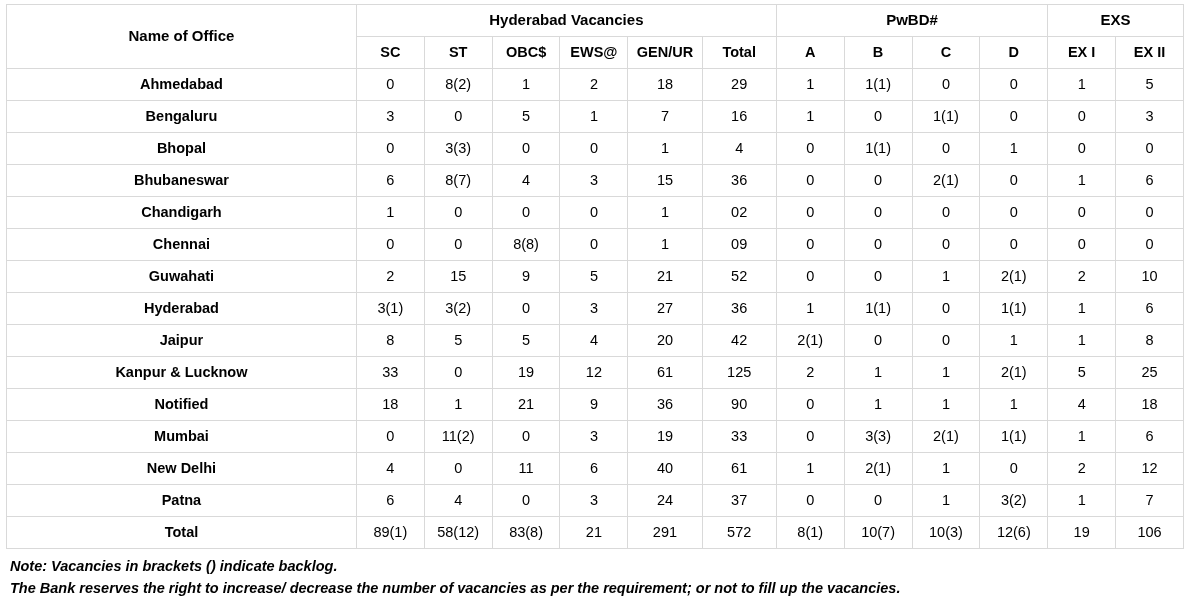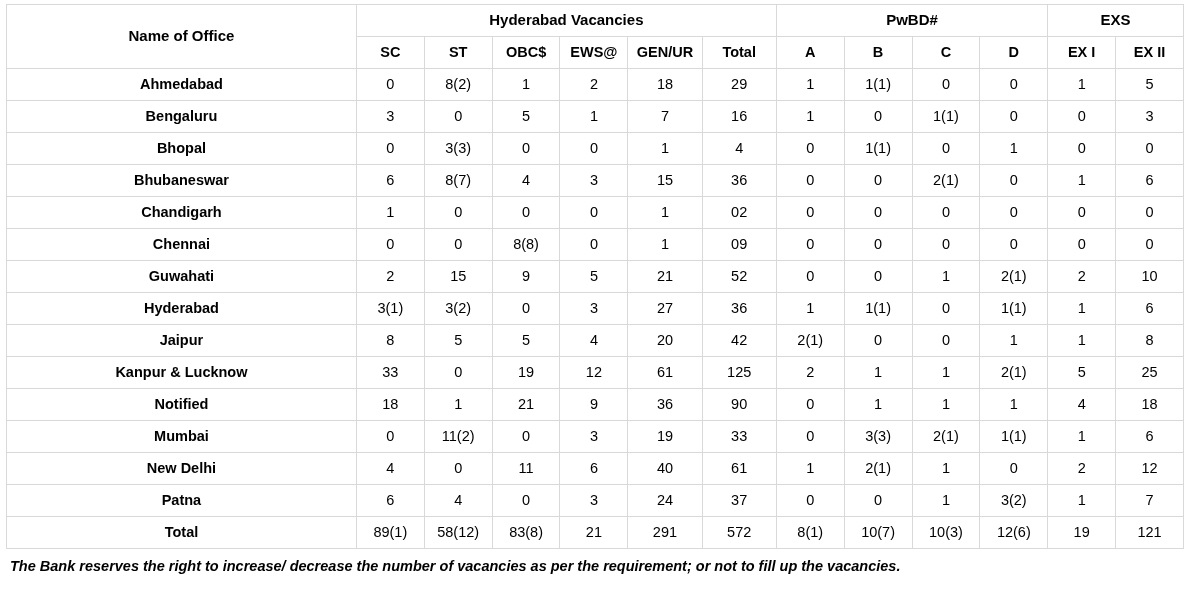--- a/index.html
+++ b/index.html
@@ -357,23 +357,24 @@
         <td class="num">58(12)</td>
         <td class="num">83(8)</td>
         <td class="num">21</td>
         <td class="num">291</td>
         <td class="num">572</td>
         <td class="num">8(1)</td>
         <td class="num">10(7)</td>
         <td class="num">10(3)</td>
         <td class="num">12(6)</td>
         <td class="num">19</td>
-        <td class="num">121</td>
+        <td class="num">106</td>
       </tr>
 
     </tbody>
   </table>
 
   <div class="notes">
+    <div>Note: Vacancies in brackets () indicate backlog.</div>
     <div>The Bank reserves the right to increase/ decrease the number of vacancies as per the requirement; or not to fill up the vacancies.</div>
   </div>
 
 </div>
 
 </body></html>

